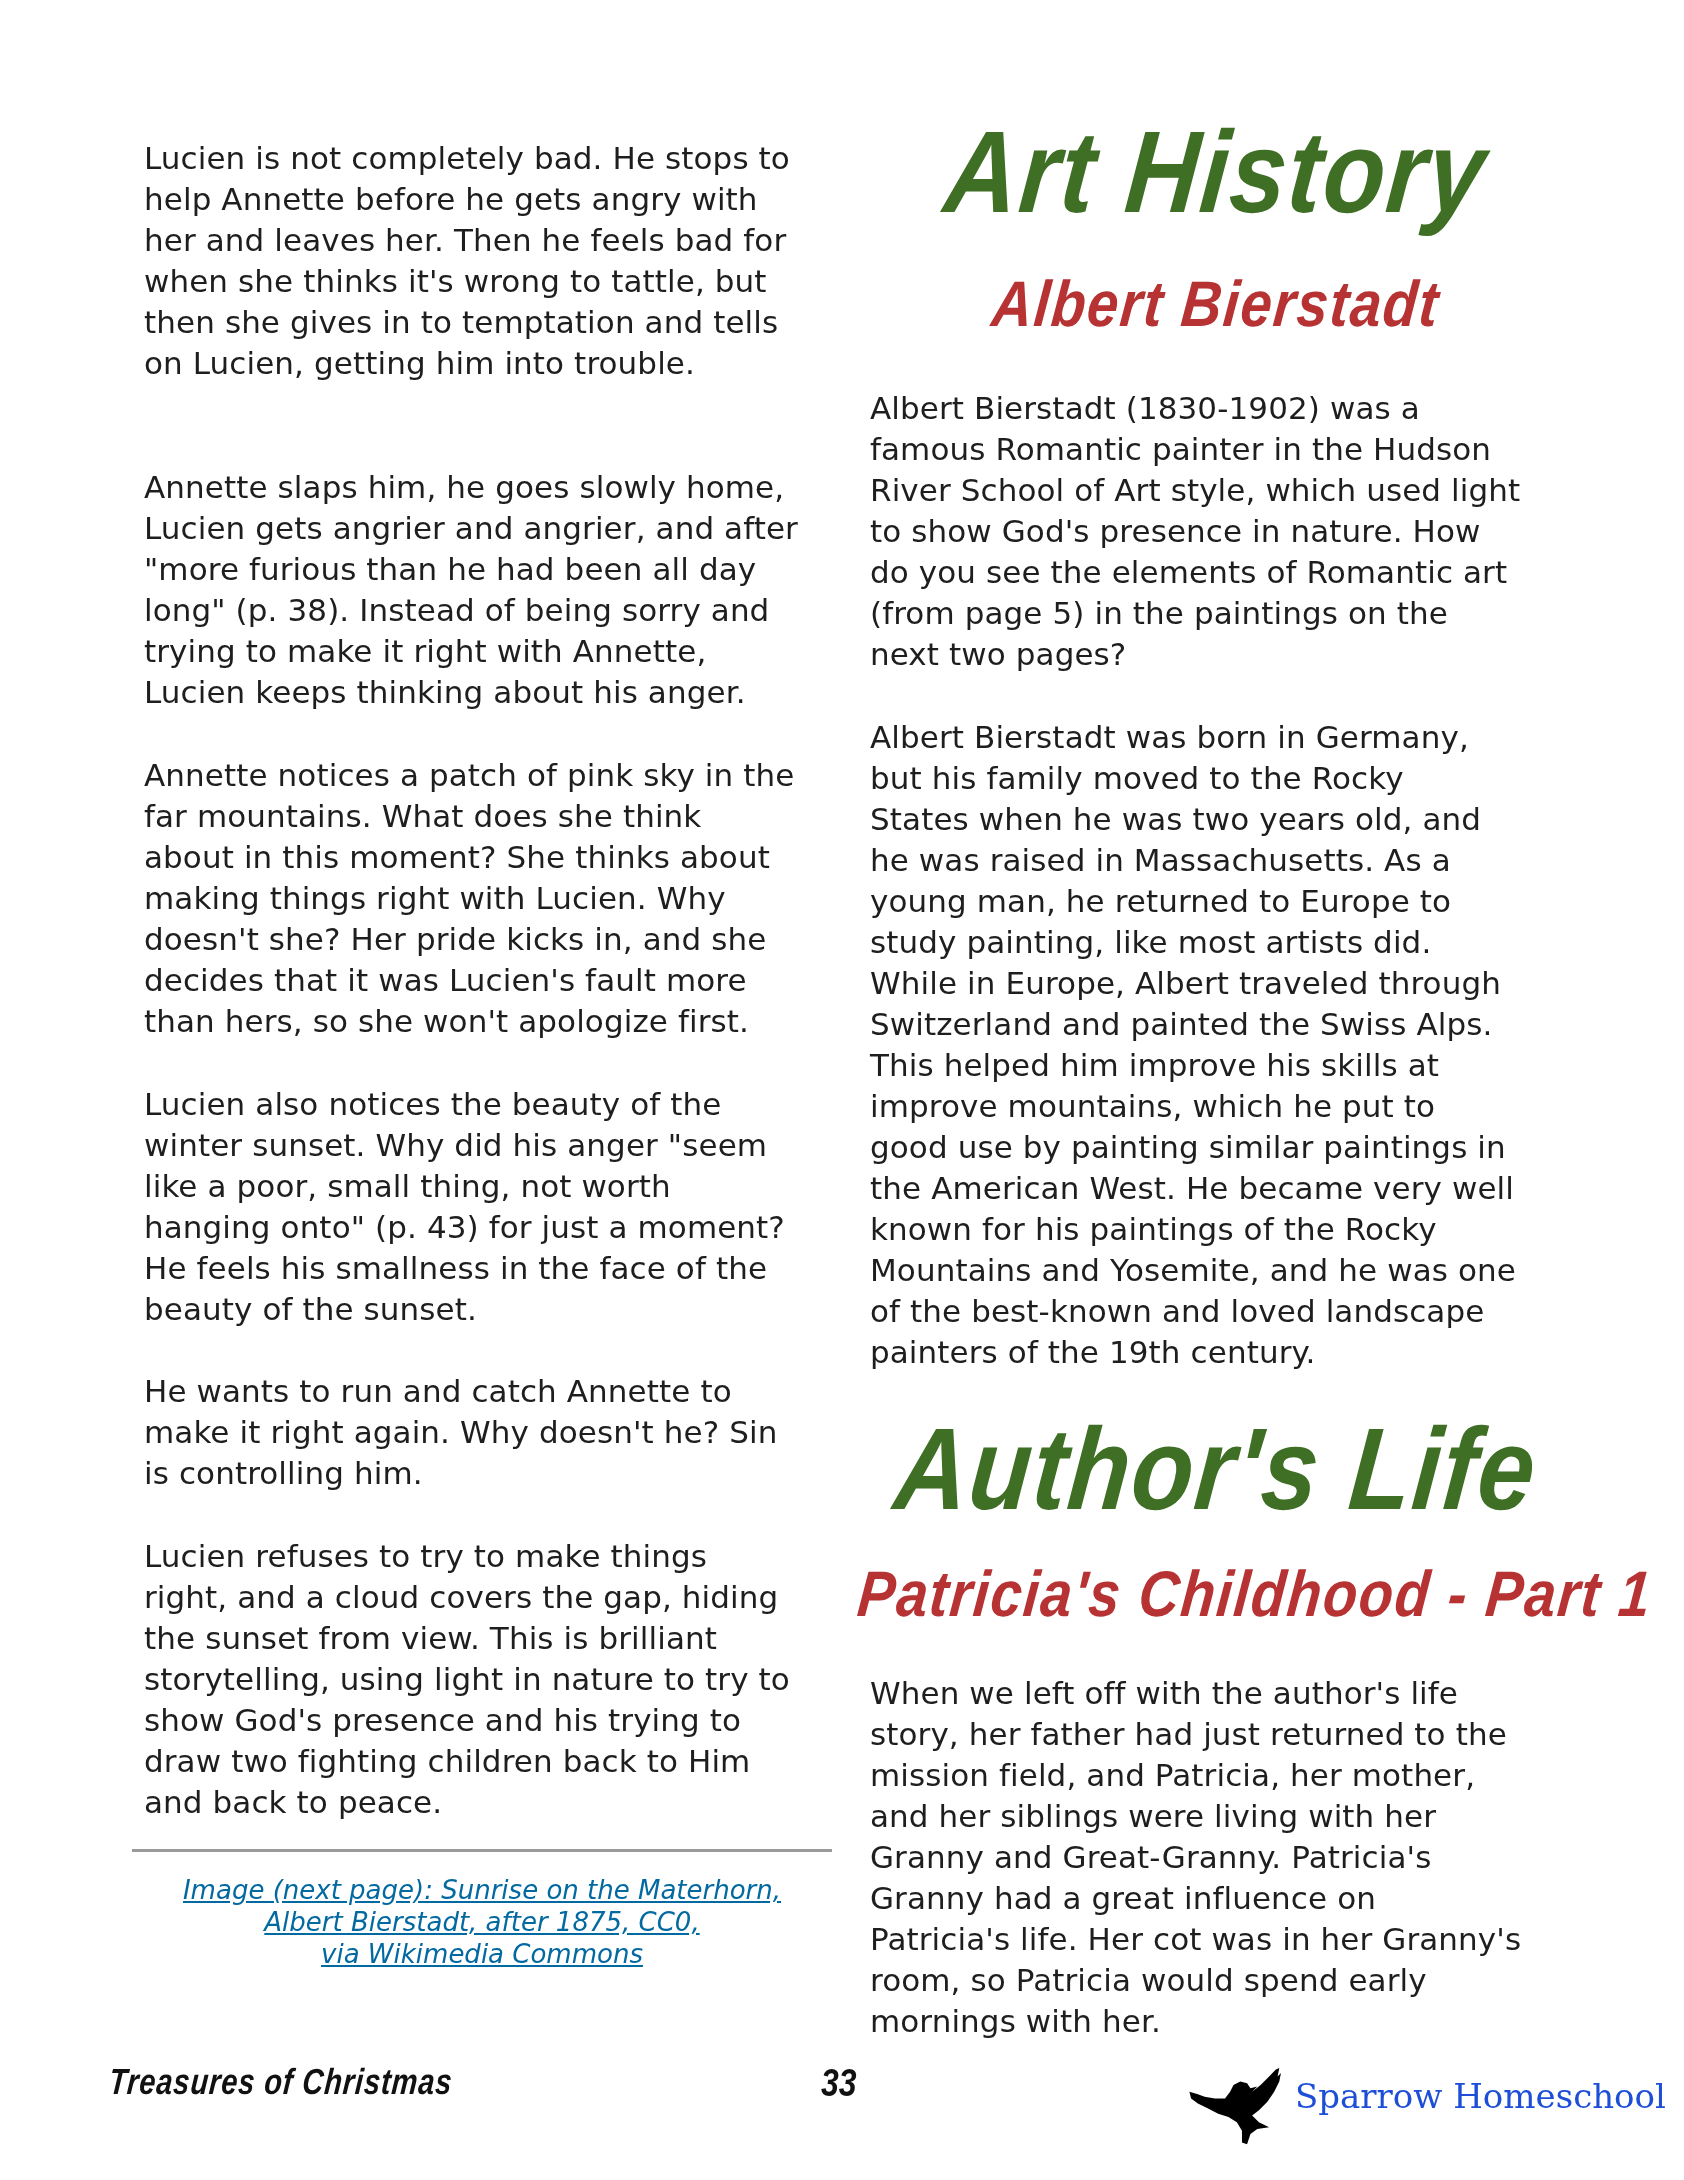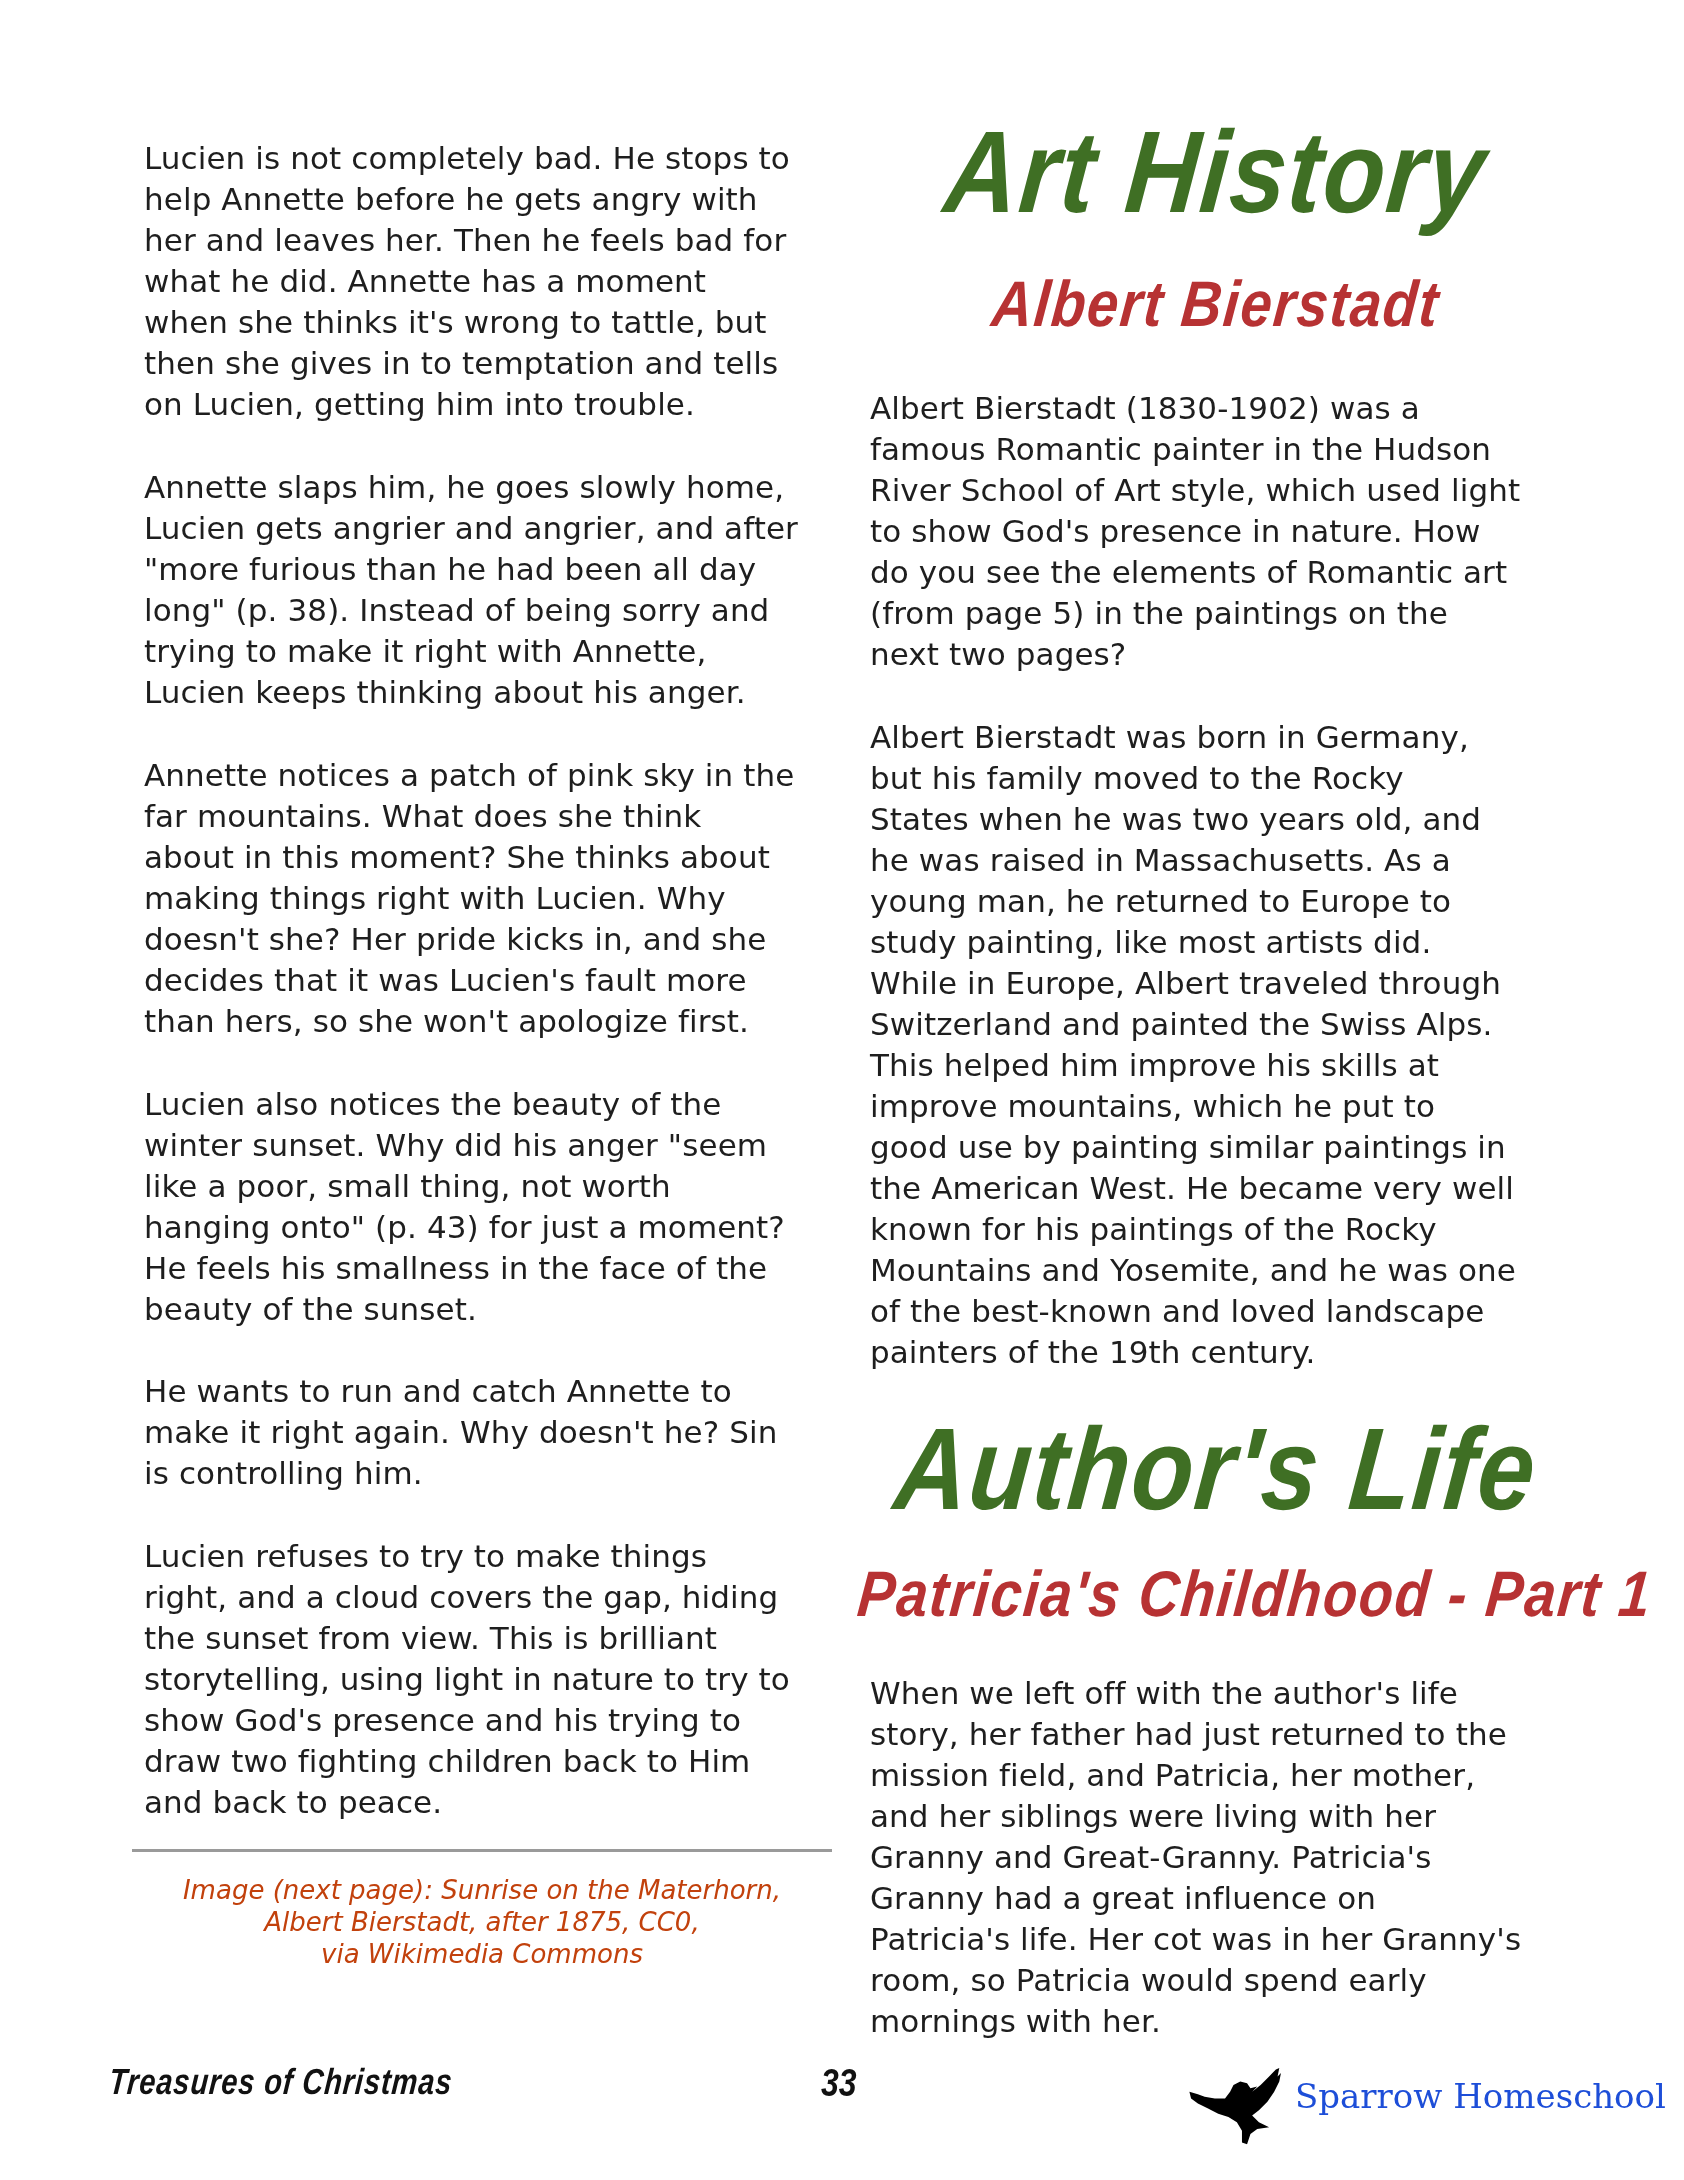--- a/index.html
+++ b/index.html
@@ -6,37 +6,36 @@
   body { width: 1685px; height: 2181px; position: relative; overflow: hidden; font-family: "DejaVu Sans", sans-serif; color: #1e1e1e; }
   .col { position: absolute; top: 0; }
   .col-left { left: 132px; width: 707px; }
   .col-right { left: 858px; width: 716px; }
   .para { position: absolute; left: 0; margin: 12px; font-size: 31px; line-height: 41px; white-space: nowrap; letter-spacing: 0.1px; }
   .para .line { display: block; }
   .brush { font-family: "Liberation Sans Narrow", "Liberation Sans", sans-serif; font-style: italic; font-weight: 700; white-space: nowrap; position: absolute; text-align: center; letter-spacing: 1.7px; transform: scaleY(1.15) skewX(-6deg); }
   .h-section { color: #3f6f24; font-size: 101px; }
   .h-sub { color: #b73233; font-size: 56px; }
   .divider { position: absolute; left: 132px; top: 1849px; width: 700px; height: 2.6px; background: #9a9a9a; }
-  .caption { position: absolute; left: 132px; top: 1874px; width: 700px; text-align: center; font-style: italic; font-size: 26px; line-height: 32px; color: #c2410c; }
+  .caption { position: absolute; left: 132px; top: 1874px; width: 700px; text-align: center; font-style: italic; font-size: 26px; line-height: 32px; color: #0369a1; text-decoration: underline; }
   .caption .line { display: block; }
   .footer-title { position: absolute; left: 111px; top: 2061px; font-family: "Liberation Sans", sans-serif; font-style: italic; font-weight: 700; font-size: 29px; color: #111; transform: scaleY(1.25) skewX(-6deg); transform-origin: left top; letter-spacing: 0.9px; }
   .page-num { position: absolute; left: 821px; top: 2061px; font-family: "Liberation Sans", sans-serif; font-style: italic; font-weight: 700; font-size: 32px; color: #111; transform: scaleY(1.2); transform-origin: left top; }
   .logo { position: absolute; left: 1186px; top: 2066px; width: 400px; height: 81px; }
   .logo svg { position: absolute; left: 0; top: 0; }
   .logo-text { position: absolute; left: 109px; top: 10.2px; font-family: "DejaVu Serif", serif; font-size: 34px; color: #1d4ed8; white-space: nowrap; }
 </style>
 </head>
 <body>
 
 <div class="col col-left">
   <p class="para" style="top:126px">
     <span class="line">Lucien is not completely bad. He stops to</span>
     <span class="line">help Annette before he gets angry with</span>
     <span class="line">her and leaves her. Then he feels bad for</span>
-    <span class="line">what he did. Annette has a moment</span>
     <span class="line">when she thinks it's wrong to tattle, but</span>
     <span class="line">then she gives in to temptation and tells</span>
     <span class="line">on Lucien, getting him into trouble.</span>
   </p>
   <p class="para" style="top:455px">
     <span class="line">Annette slaps him, he goes slowly home,</span>
     <span class="line">Lucien gets angrier and angrier, and after</span>
     <span class="line">"more furious than he had been all day</span>
     <span class="line">long" (p. 38). Instead of being sorry and</span>
     <span class="line">trying to make it right with Annette,</span>

